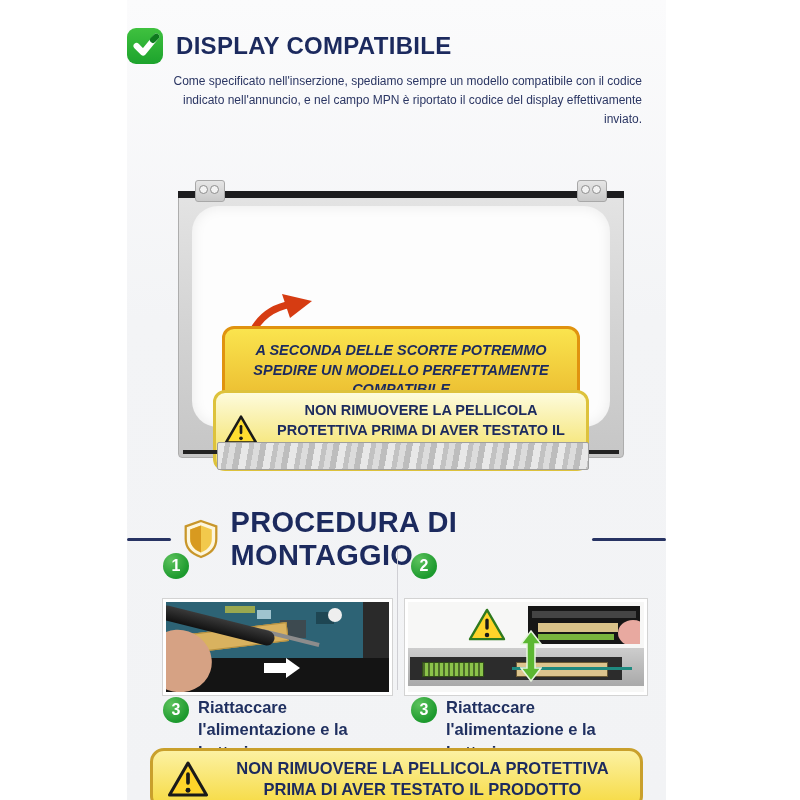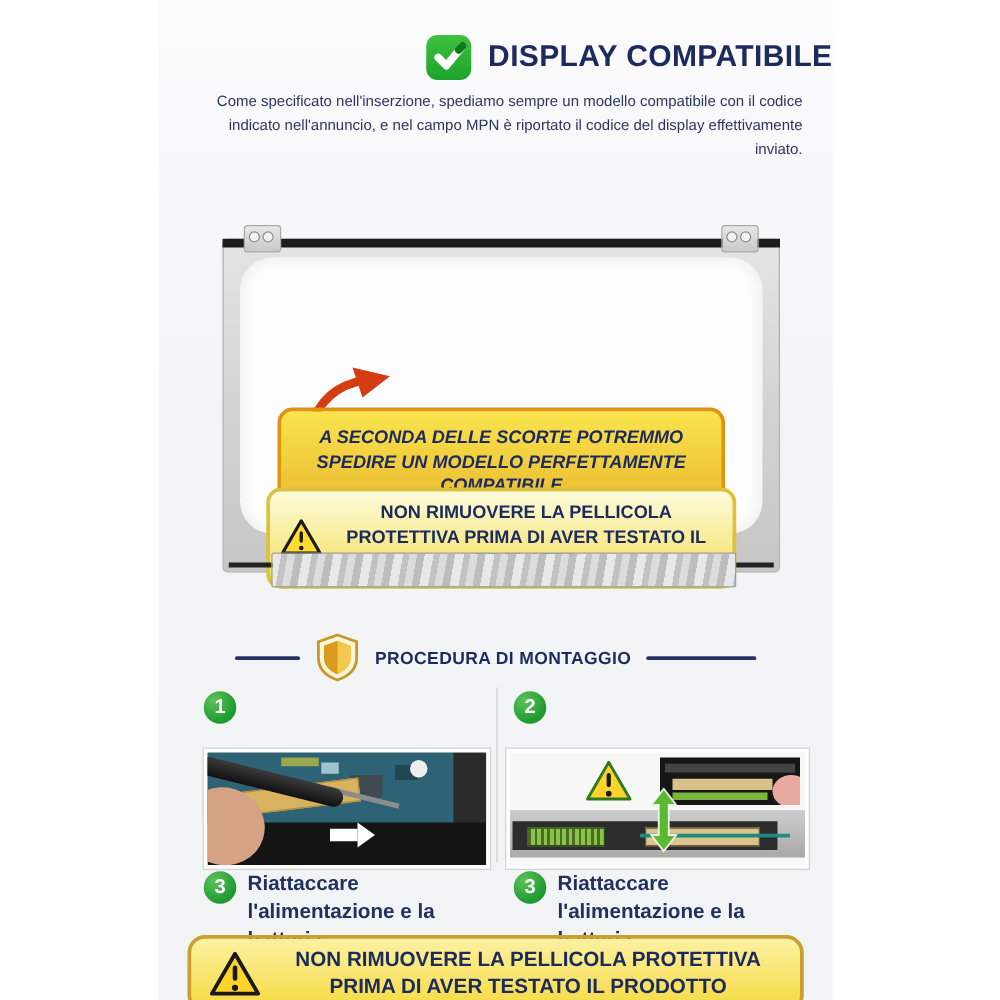--- a/index.html
+++ b/index.html
@@ -1,20 +1,20 @@
 <!DOCTYPE html>
 <html><head>
 <meta charset="utf-8">
 <style>
   html,body{margin:0;padding:0;background:#ffffff;width:800px;height:800px;overflow:hidden;
     font-family:"Liberation Sans", sans-serif;}
   .page{position:absolute;left:127px;top:0;width:539px;height:800px;overflow:hidden;
     background:linear-gradient(180deg,#fbfbfc 0%,#f3f4f6 40%,#f2f3f5 100%);}
   
-  .hdr{position:absolute;top:28px;left:0;right:0;display:flex;align-items:center;justify-content:flex-end;gap:13px;}
+  .hdr{position:absolute;top:28px;left:0;right:0;display:flex;align-items:center;justify-content:flex-start;gap:13px;}
   .check-badge{width:36px;height:36px;border-radius:9px;flex:0 0 auto;
     background:linear-gradient(180deg,#3fc13f,#1da32d);display:flex;align-items:center;justify-content:center;}
   .check-badge svg{width:30px;height:30px;overflow:visible;}
   .title{font-size:24px;font-weight:bold;color:#1c2a5e;letter-spacing:.3px;}
   .intro{position:absolute;top:72px;left:24px;right:24px;text-align:right;
     font-size:12px;line-height:1.6;color:#2b3663;}
   
   .panel{position:absolute;left:51px;top:180px;width:446px;height:298px;}
   .bracket{position:absolute;top:0;width:28px;height:20px;background:linear-gradient(180deg,#e6e6e6,#c9c9c9);
     border:1px solid #a8a8a8;border-radius:3px;z-index:3;}
@@ -37,21 +37,21 @@
   .lbl-film .txt{flex:1;}
   .warn-ico{flex:0 0 auto;display:inline-flex;}
   .bottom-line{position:absolute;left:5px;right:5px;top:270px;height:4px;background:#222;}
   .foil{position:absolute;left:39px;width:370px;top:262px;height:26px;border:1px solid #9e9e9e;border-radius:2px;
     background:repeating-linear-gradient(100deg,#e8e8e8 0 7px,#c2c2c2 7px 12px,#dcdcdc 12px 18px,#bdbdbd 18px 24px);}
   
   .proc-hdr{position:absolute;top:506px;left:0;right:0;display:flex;align-items:center;justify-content:center;gap:12px;}
   .rule{height:3px;background:#273363;border-radius:2px;}
   .rule-l{width:52px}.rule-r{width:88px}
   .shield{width:36px;height:40px;flex:0 0 auto;}
-  .proc-title{font-size:14px;font-weight:bold;color:#1c2a5e;letter-spacing:.3px;}
+  .proc-title{font-size:29px;font-weight:bold;color:#1c2a5e;letter-spacing:.3px;}
   .col-divider{position:absolute;left:270px;top:550px;height:140px;width:1px;background:#cfcfd4;}
   .step{position:absolute;display:flex;align-items:flex-start;gap:9px;}
   .step-num{width:26px;height:26px;border-radius:50%;flex:0 0 auto;margin-top:1px;
     background:radial-gradient(circle at 32% 28%,#5cc25c,#1d9a2e 70%);
     color:#fff;font-weight:bold;font-size:16px;display:flex;align-items:center;justify-content:center;}
   .step-txt{font-size:16.5px;font-weight:bold;color:#203060;line-height:1.35;max-width:205px;}
   .s1{left:36px;top:552px}.s2{left:284px;top:552px}
   .s3a{left:36px;top:696px}.s3b{left:284px;top:696px}
   
   .photo{position:absolute;top:599px;height:90px;background:#fff;border:3px solid #fff;

